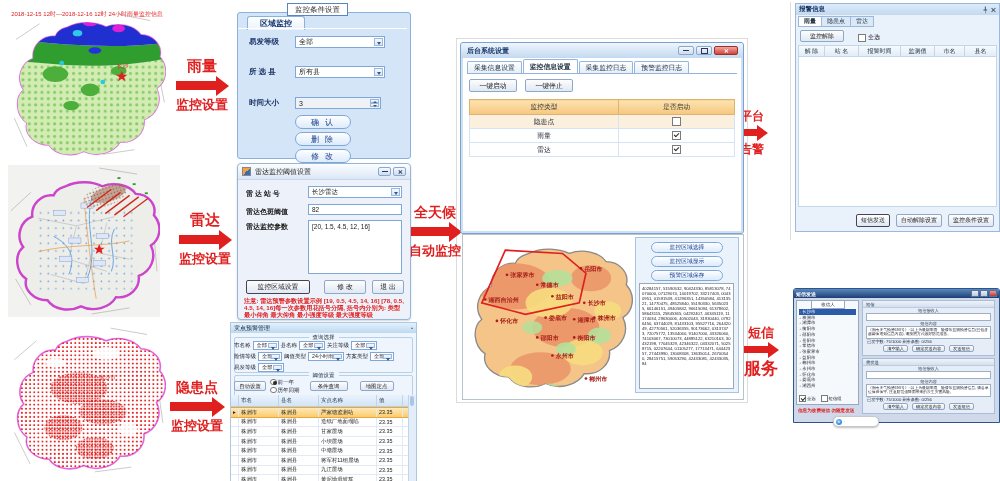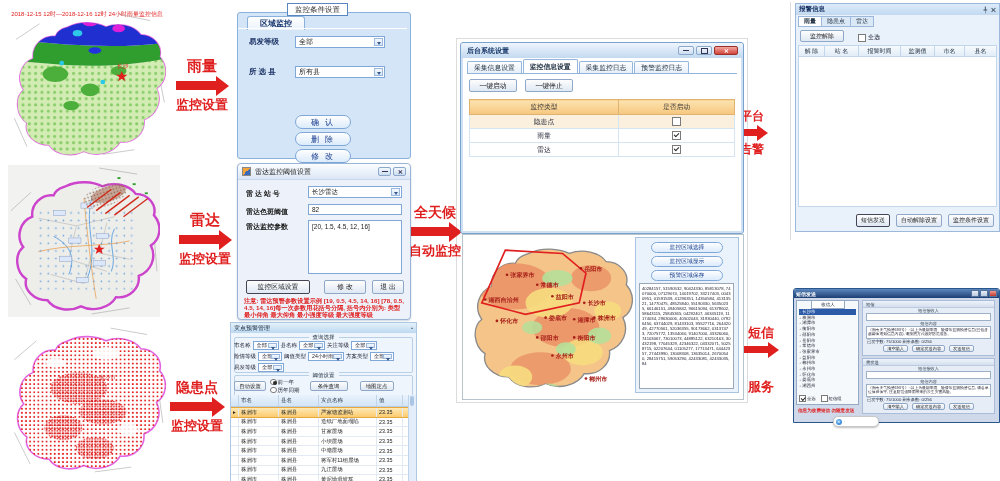--- a/index.html
+++ b/index.html
@@ -290,41 +290,51 @@
         <span class="head"></span>
       </span>
     <span class="t2">告警</span>
   </div>
   <div class="flow small" style="left:741px;top:326px;width:40px;">
     <span class="t1" style="font-size:13px;">短信</span>
     <span class="arrow sm">
         <span class="bar" style="width:24px;"></span>
         <span class="head"></span>
       </span>
-    <span class="t2" style="font-size:13px;margin-top:20px;">服务</span>
+    <span class="t2" style="font-size:17px;">服务</span>
   </div>
 
   <div class="abs" id="dlg1">
     <div class="panel"></div>
     <div class="chip">监控条件设置</div>
     <div class="tab">区域监控</div>
     <div class="tabline"></div>
     <div class="row" style="top:33px;">
       <span class="lbl">易发等级</span>
       <div class="ctl combo">
           <span class="val">全部</span>
           <span class="dd"></span>
         </div>
     </div>
     <div class="row" style="top:63px;">
       <span class="lbl">所 选 县</span>
       <div class="ctl combo">
           <span class="val">所有县</span>
           <span class="dd"></span>
         </div>
+    </div>
+    <div class="row" style="top:94px;">
+      <span class="lbl">时间大小</span>
+      <div class="ctl tbox" style="width:86px;background:#eef2f6;">
+          <span>3</span>
+        <span class="spin">
+            <i class="up"></i>
+            <i class="dn"></i>
+          </span>
+      </div>
     </div>
     <div class="btn vbtn" style="top:112px;">确 认</div>
     <div class="btn vbtn" style="top:129px;">删 除</div>
     <div class="btn vbtn" style="top:146px;">修 改</div>
   </div>
 
   <div class="abs" id="dlg2">
     <div class="tbar">
       <span class="ticon"></span>
       <span class="ttl">雷达监控阈值设置</span>

